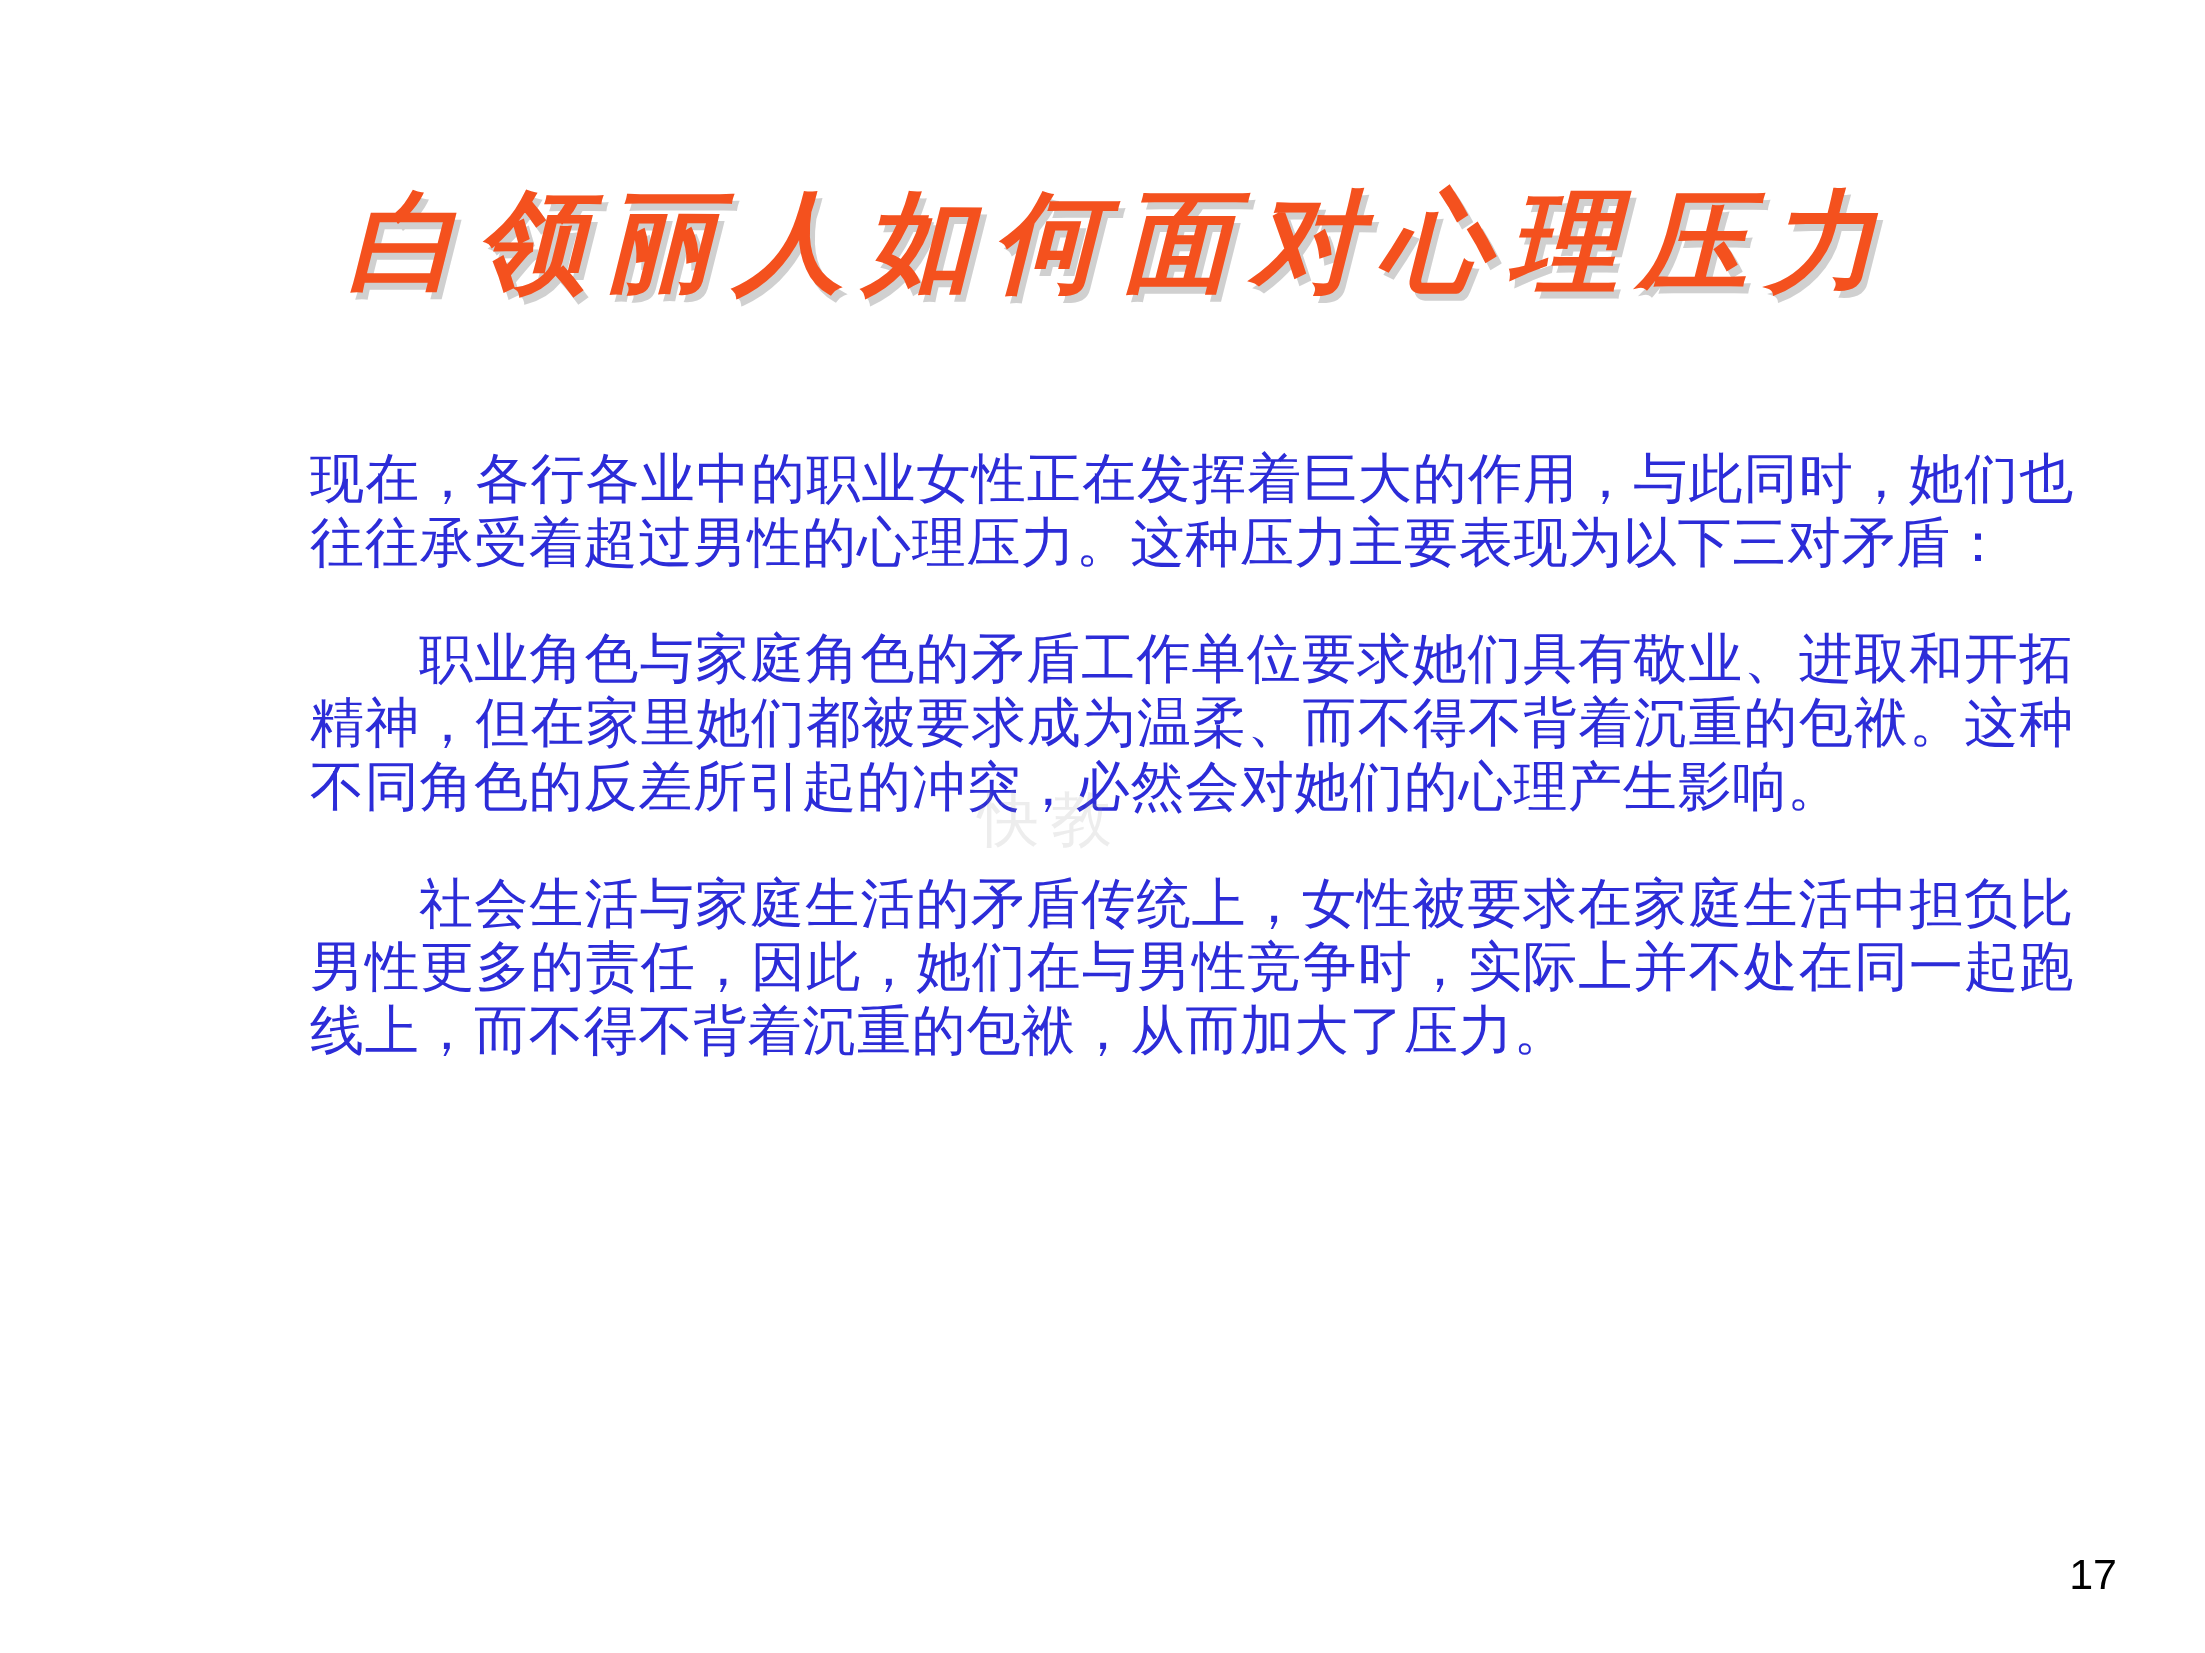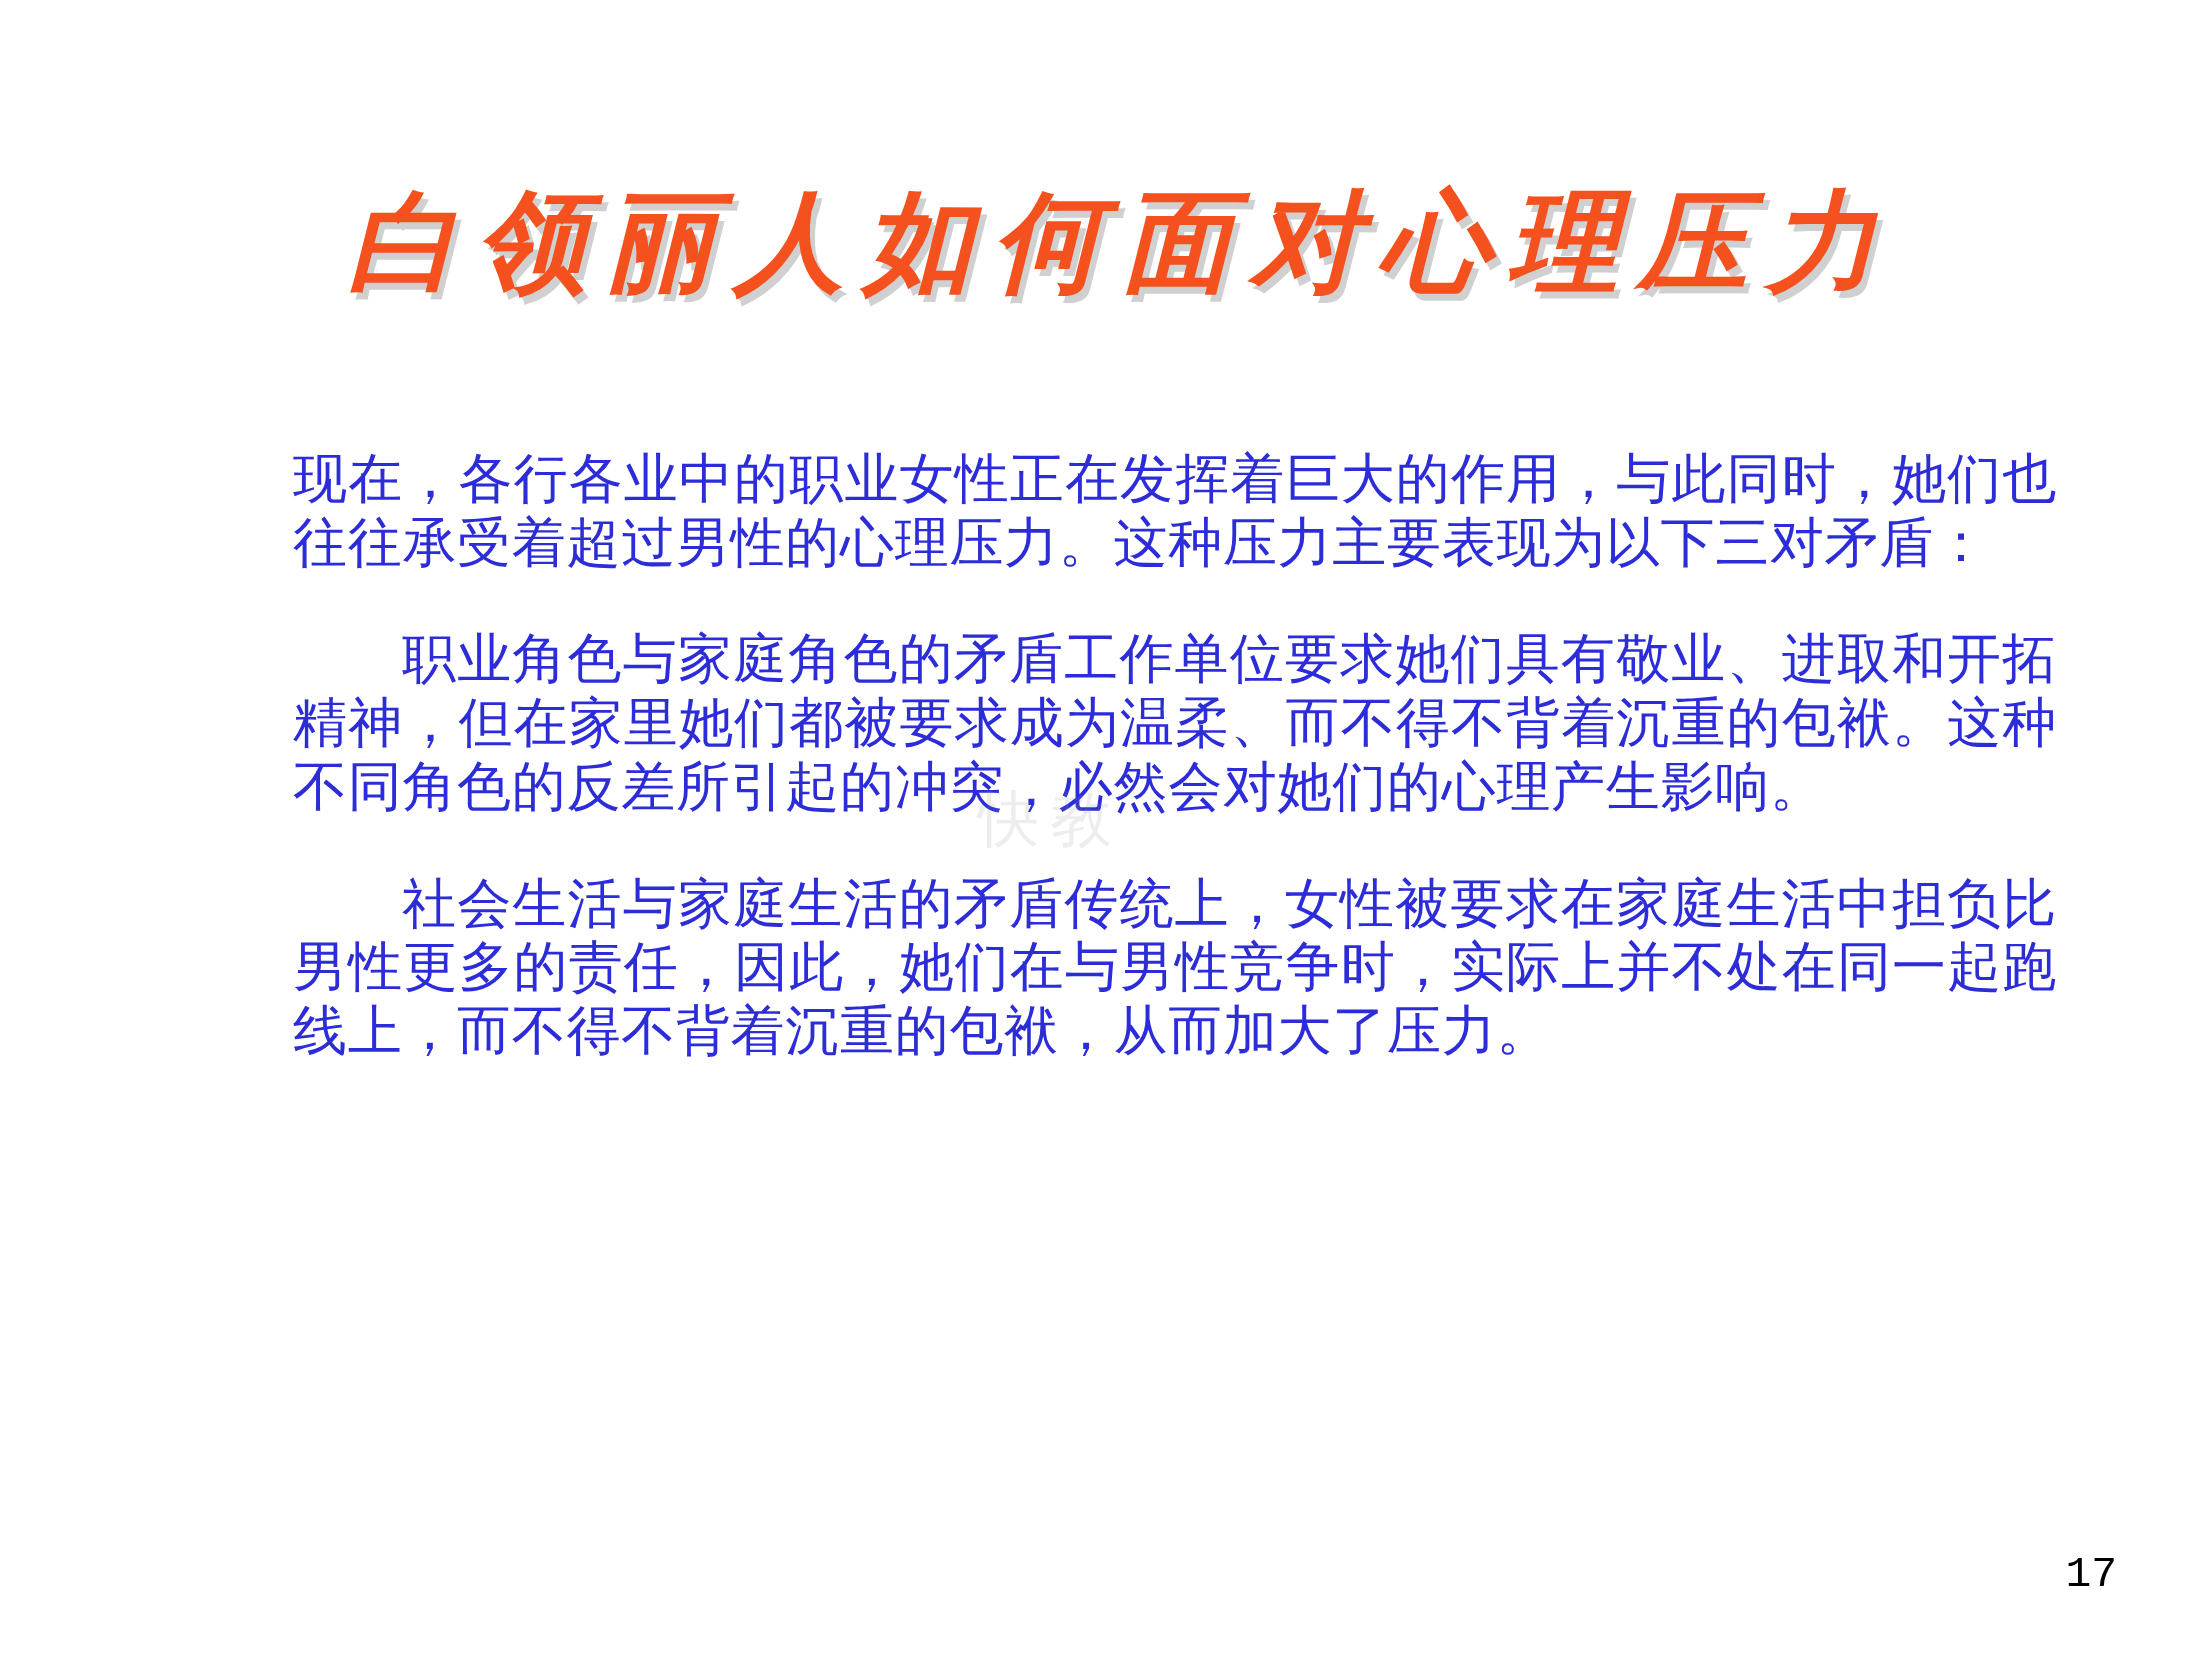--- a/index.html
+++ b/index.html
@@ -38,21 +38,21 @@
     letter-spacing: 19px;
     color: #F4511E;
     white-space: nowrap;
     text-shadow: 5.1px 6.6px 0 rgba(150,150,150,0.45);
     line-height: 1.0;
   }
 
   
   .body-area {
     position: absolute;
-    left: 293px;
+    left: 310px;
     top: 448px;
     width: 1764px;
   }
 
   .para {
     color: #2C2CD8;
     font-family: "Liberation Serif", "DejaVu Serif", serif;
     font-size: 54px;
     line-height: 1.18;
     text-align: justify;
@@ -82,21 +82,21 @@
     user-select: none;
   }
 
   
   .page-number {
     position: absolute;
     right: 88px;
     bottom: 55px;
     font-size: 43px;
     color: #000000;
-    font-family: Liberation Mono, monospace;
+    font-family: Liberation Sans, sans-serif;
   }
 </style>
 </head>
 <body>
 
 <div class="slide">
 
   <div class="title">白领丽人如何面对心理压力</div>
 
   <div class="body-area">

